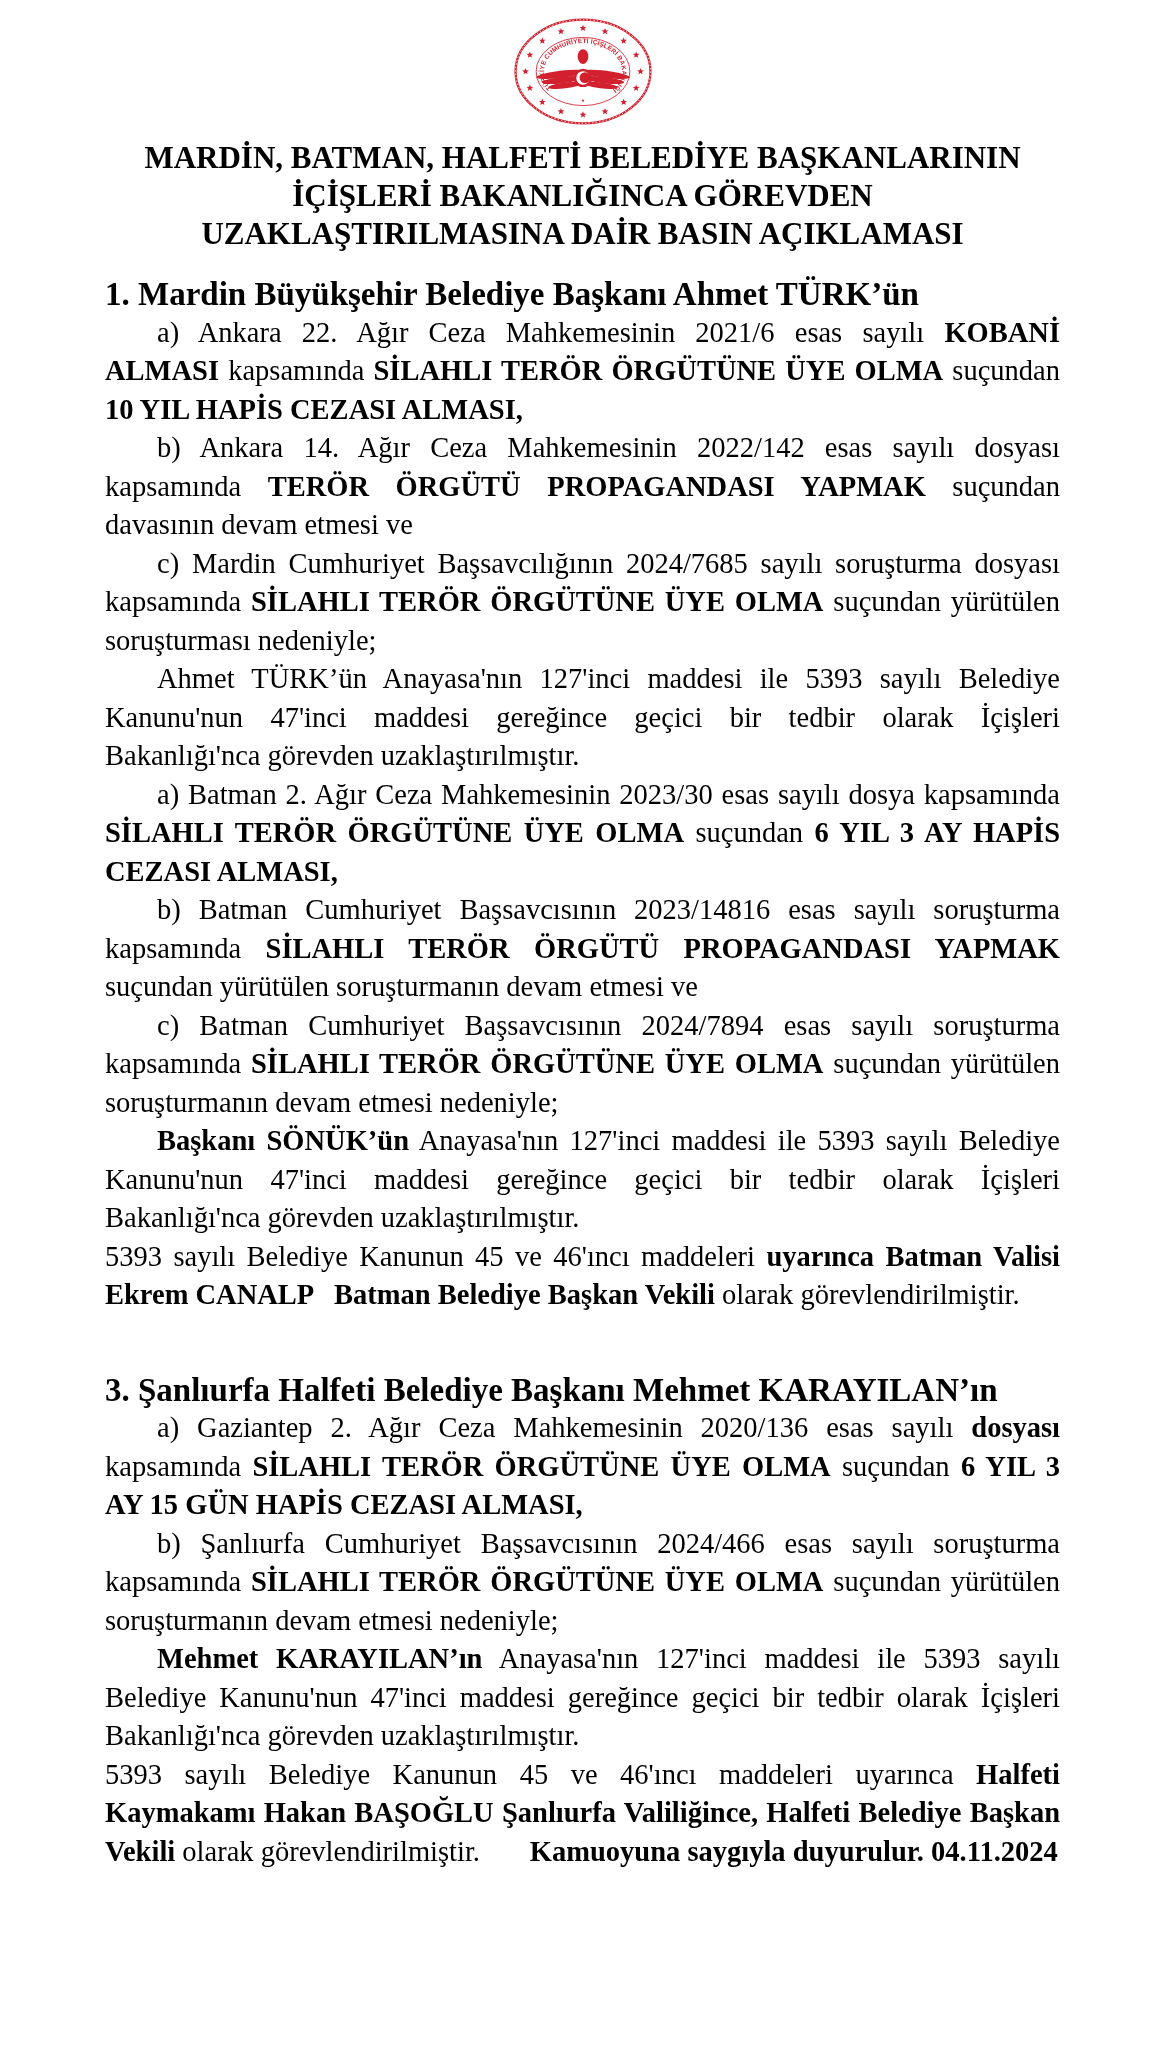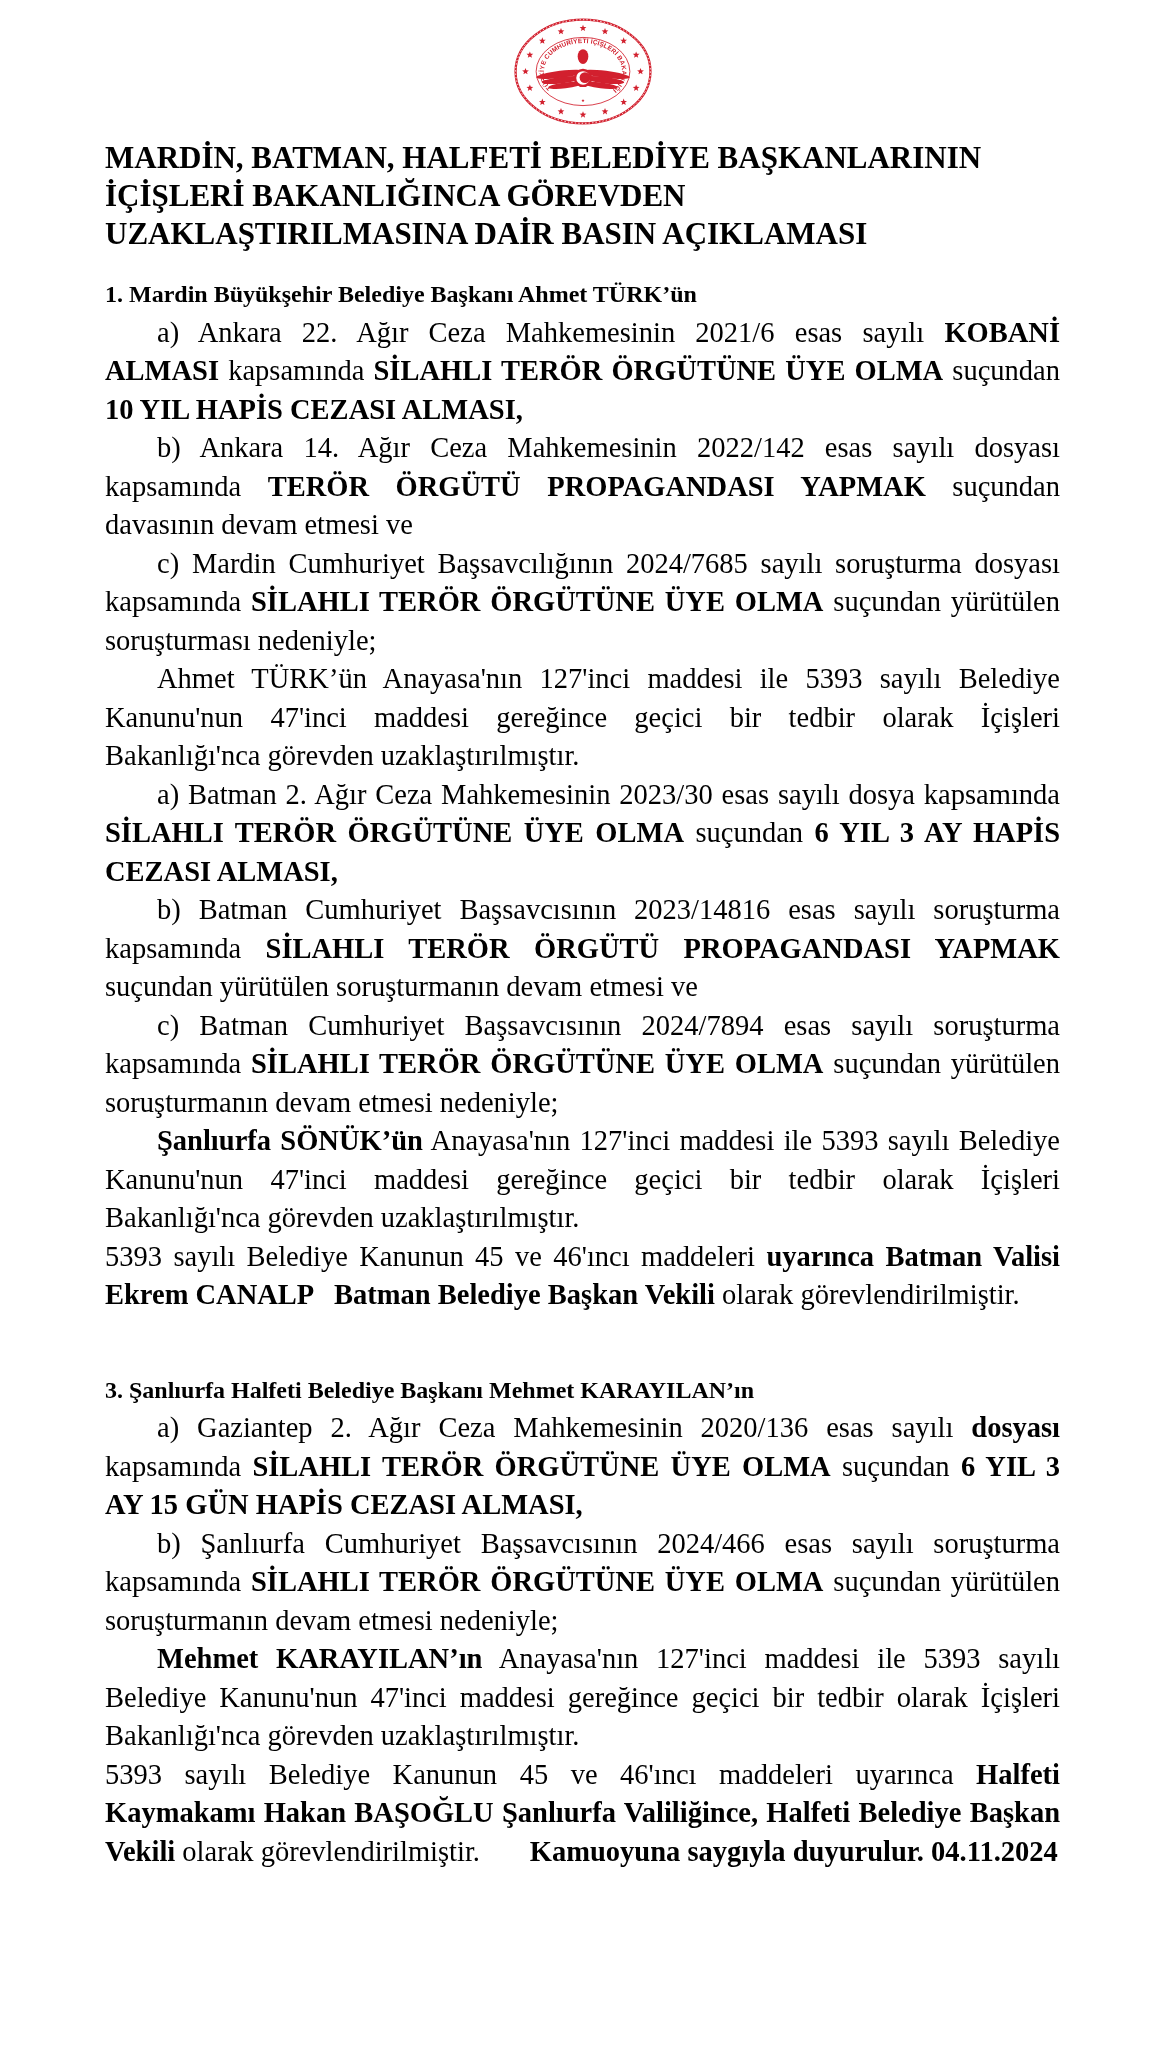--- a/index.html
+++ b/index.html
@@ -6,34 +6,34 @@
   body{
     width:1160px;height:2048px;overflow:hidden;
     font-family:"Liberation Serif","DejaVu Serif",serif;
     color:#000;
   }
   .page{padding:16px 100px 0 105px;}
   .logo-wrap{text-align:center;}
   .logo-wrap svg{display:inline-block;}
   .doc-title{
     margin-top:8px;
-    text-align:left;
+    text-align:center;
     font-weight:bold;
     font-size:31px;
     line-height:38px;
     color:#000;
   }
   .doc-body{
     margin-top:22px;
     font-size:28.5px;
     line-height:38.5px;
     text-align:justify;
   }
   .section-heading{
-    font-size:24px;
+    font-size:33px;
     line-height:38.5px;
     font-weight:bold;
     margin:56px 0 0 0;
   }
   .section-heading.first{margin-top:18px;}
   p.para{margin:0;}
   p.para.indent{text-indent:52px;}
   span.b{font-weight:bold;}
   .ring-text{
     font-family:"Liberation Sans","DejaVu Sans",sans-serif;
@@ -105,21 +105,21 @@
 
   <div class="doc-body">
       <h2 class="section-heading first">1. Mardin Büyükşehir Belediye Başkanı Ahmet TÜRK’ün</h2>
       <p class="para indent"><span>a) Ankara 22. Ağır Ceza Mahkemesinin 2021/6 esas sayılı </span><span class="b">KOBANİ ALMASI</span><span> kapsamında </span><span class="b">SİLAHLI TERÖR ÖRGÜTÜNE ÜYE OLMA</span><span> suçundan </span><span class="b">10 YIL HAPİS CEZASI ALMASI,</span></p>
       <p class="para indent"><span>b) Ankara 14. Ağır Ceza Mahkemesinin 2022/142 esas sayılı dosyası kapsamında </span><span class="b">TERÖR ÖRGÜTÜ PROPAGANDASI YAPMAK</span><span> suçundan davasının devam etmesi ve</span></p>
       <p class="para indent"><span>c) Mardin Cumhuriyet Başsavcılığının 2024/7685 sayılı soruşturma dosyası kapsamında </span><span class="b">SİLAHLI TERÖR ÖRGÜTÜNE ÜYE OLMA</span><span> suçundan yürütülen soruşturması nedeniyle;</span></p>
       <p class="para indent"><span>Ahmet TÜRK’ün Anayasa'nın 127'inci maddesi ile 5393 sayılı Belediye Kanunu'nun 47'inci maddesi gereğince geçici bir tedbir olarak İçişleri Bakanlığı'nca görevden uzaklaştırılmıştır.</span></p>
       <p class="para indent"><span>a) Batman 2. Ağır Ceza Mahkemesinin 2023/30 esas sayılı dosya kapsamında </span><span class="b">SİLAHLI TERÖR ÖRGÜTÜNE ÜYE OLMA</span><span> suçundan </span><span class="b">6 YIL 3 AY HAPİS CEZASI ALMASI,</span></p>
       <p class="para indent"><span>b) Batman Cumhuriyet Başsavcısının 2023/14816 esas sayılı soruşturma kapsamında </span><span class="b">SİLAHLI TERÖR ÖRGÜTÜ PROPAGANDASI YAPMAK</span><span> suçundan yürütülen soruşturmanın devam etmesi ve</span></p>
       <p class="para indent"><span>c) Batman Cumhuriyet Başsavcısının 2024/7894 esas sayılı soruşturma kapsamında </span><span class="b">SİLAHLI TERÖR ÖRGÜTÜNE ÜYE OLMA</span><span> suçundan yürütülen soruşturmanın devam etmesi nedeniyle;</span></p>
-      <p class="para indent"><span class="b">Şanlıurfa SÖNÜK’ün</span><span> Anayasa'nın 127'inci maddesi ile 5393 sayılı Belediye Kanunu'nun 47'inci maddesi gereğince geçici bir tedbir olarak İçişleri Bakanlığı'nca görevden uzaklaştırılmıştır.</span></p>
+      <p class="para indent"><span class="b">Başkanı SÖNÜK’ün</span><span> Anayasa'nın 127'inci maddesi ile 5393 sayılı Belediye Kanunu'nun 47'inci maddesi gereğince geçici bir tedbir olarak İçişleri Bakanlığı'nca görevden uzaklaştırılmıştır.</span></p>
       <p class="para"><span>5393 sayılı Belediye Kanunun 45 ve 46'ıncı maddeleri </span><span class="b">uyarınca Batman Valisi Ekrem CANALP  Batman Belediye Başkan Vekili</span><span> olarak görevlendirilmiştir.</span></p>
       <h2 class="section-heading">3. Şanlıurfa Halfeti Belediye Başkanı Mehmet KARAYILAN’ın</h2>
       <p class="para indent"><span>a) Gaziantep 2. Ağır Ceza Mahkemesinin 2020/136 esas sayılı </span><span class="b">dosyası</span><span> kapsamında </span><span class="b">SİLAHLI TERÖR ÖRGÜTÜNE ÜYE OLMA</span><span> suçundan </span><span class="b">6 YIL 3 AY 15 GÜN HAPİS CEZASI ALMASI,</span></p>
       <p class="para indent"><span>b) Şanlıurfa Cumhuriyet Başsavcısının 2024/466 esas sayılı soruşturma kapsamında </span><span class="b">SİLAHLI TERÖR ÖRGÜTÜNE ÜYE OLMA</span><span> suçundan yürütülen soruşturmanın devam etmesi nedeniyle;</span></p>
       <p class="para indent"><span class="b">Mehmet KARAYILAN’ın</span><span> Anayasa'nın 127'inci maddesi ile 5393 sayılı Belediye Kanunu'nun 47'inci maddesi gereğince geçici bir tedbir olarak İçişleri Bakanlığı'nca görevden uzaklaştırılmıştır.</span></p>
       <p class="para"><span>5393 sayılı Belediye Kanunun 45 ve 46'ıncı maddeleri uyarınca </span><span class="b">Halfeti Kaymakamı Hakan BAŞOĞLU Şanlıurfa Valiliğince, Halfeti Belediye Başkan Vekili</span><span> olarak görevlendirilmiştir. </span><span class="b">  Kamuoyuna saygıyla duyurulur. 04.11.2024</span></p>
     </div>
 
 </div>
 

